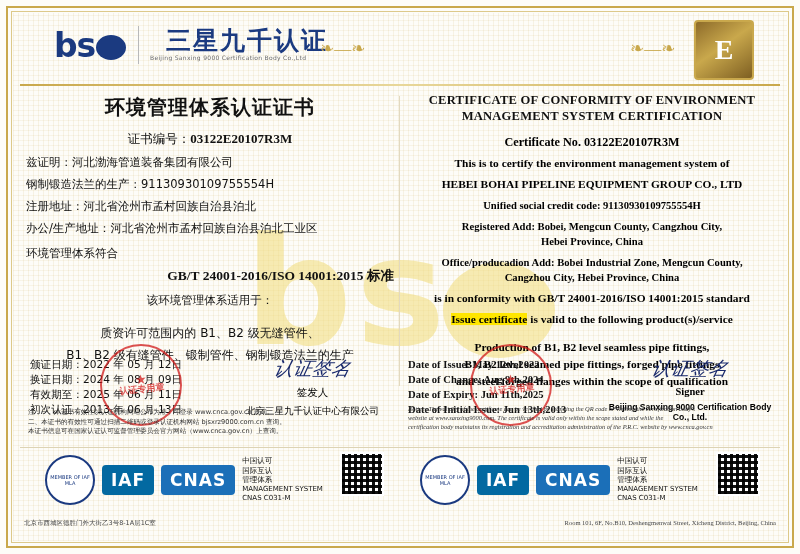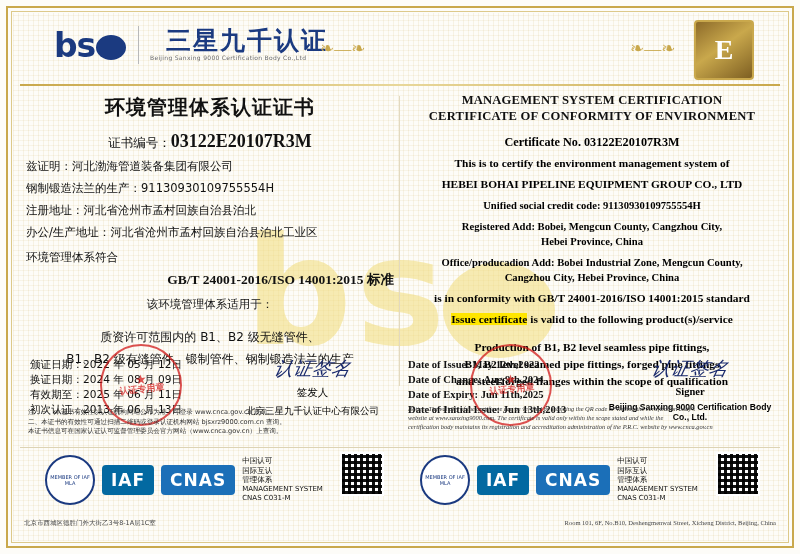--- a/index.html
+++ b/index.html
@@ -110,21 +110,21 @@
   }
 
   .cn-title{
     text-align:center;font-size:20px;font-weight:bold;color:#111;
     font-family:"DejaVu Sans", sans-serif;letter-spacing:1px;margin-top:2px;
   }
   .cn-certno{
     text-align:center;font-size:12.5px;margin-top:10px;color:#111;
     font-family:"DejaVu Sans", sans-serif;
   }
-  .cn-certno b{font-family:"Liberation Serif",serif;font-size:18px;}
+  .cn-certno b{font-family:"Liberation Serif",serif;font-size:13px;}
   .cn-line{
     font-size:11.5px;color:#111;margin-top:7px;
     font-family:"DejaVu Sans", sans-serif;
   }
   .cn-std-label{
     font-size:11.5px;color:#111;margin-top:10px;
     font-family:"DejaVu Sans", sans-serif;
   }
   .cn-std{
     font-size:13.5px;font-weight:bold;margin-top:6px;color:#111;
@@ -293,22 +293,22 @@
     <div class="cn-std">GB/T 24001-2016/ISO 14001:2015 标准</div>
     <div class="cn-apply">该环境管理体系适用于：</div>
     <div class="cn-scope">
       <div>质资许可范围内的 B1、B2 级无缝管件、</div>
       <div>B1、B2 级有缝管件、锻制管件、钢制锻造法兰的生产</div>
     </div>
   </div>
 
   <div class="col-r">
     <div class="en-title">
+      <div>CERTIFICATE OF CONFORMITY OF ENVIRONMENT</div>
       <div>MANAGEMENT SYSTEM CERTIFICATION</div>
-      <div>CERTIFICATE OF CONFORMITY OF ENVIRONMENT</div>
     </div>
     <div class="en-certno">Certificate No. 03122E20107R3M</div>
     <div class="en-line">This is to certify the environment management system of</div>
     <div class="en-line">HEBEI BOHAI PIPELINE EQUIPMENT GROUP CO., LTD</div>
     <div class="en-line small">Unified social credit code: 91130930109755554H</div>
     <div class="en-line small">Registered Add: Bobei, Mengcun County, Cangzhou City,</div>
     <div class="en-line small" style="margin-top:0">Hebei Province, China</div>
     <div class="en-line small">Office/producadion Add: Bobei Industrial Zone, Mengcun County,</div>
     <div class="en-line small" style="margin-top:0">Cangzhou City, Hebei Province, China</div>
     <div class="en-line">is in conformity with GB/T 24001-2016/ISO 14001:2015 standard</div>

